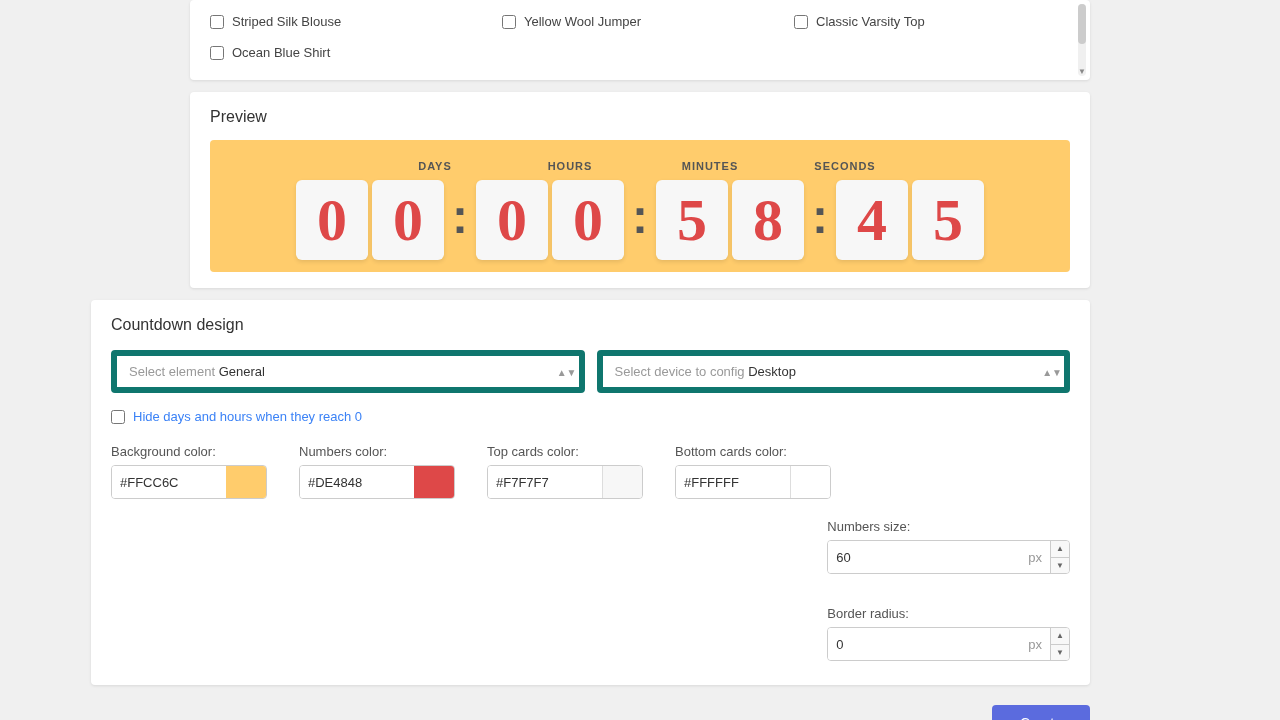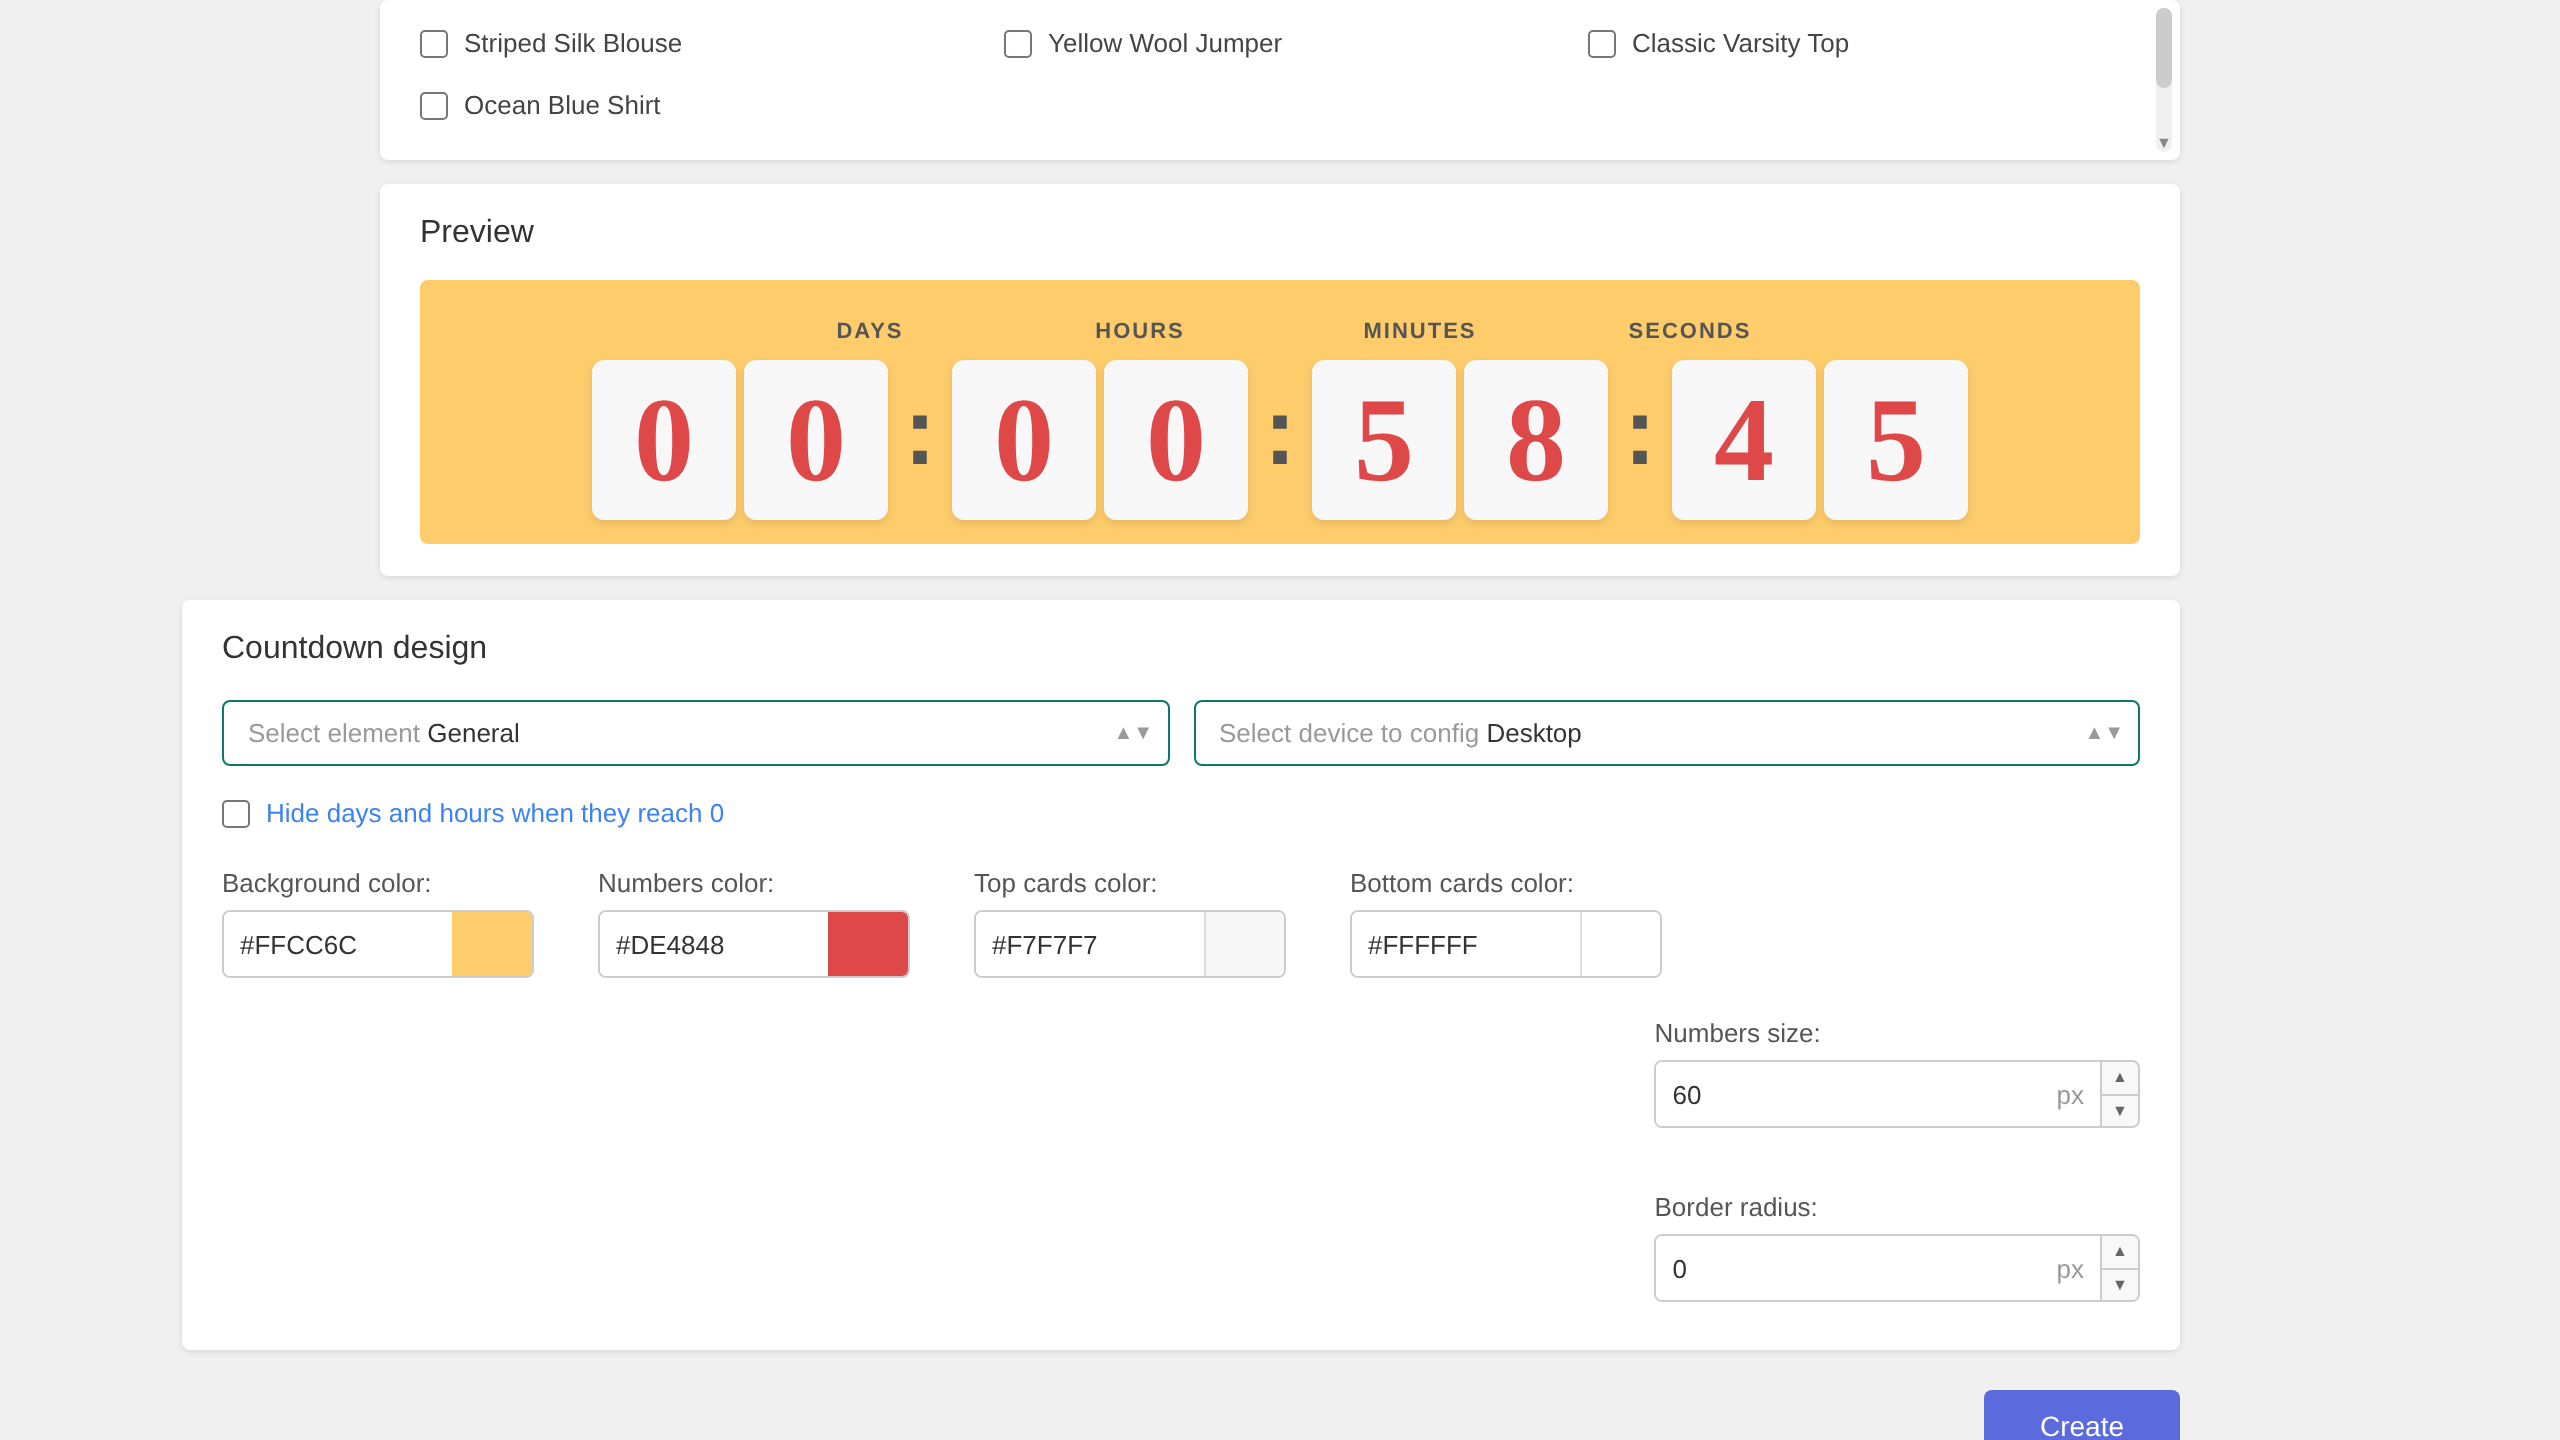--- a/index.html
+++ b/index.html
@@ -364,21 +364,21 @@
       padding: 10px 28px;
       font-size: 14px;
       font-weight: 500;
       cursor: pointer;
     }
 
     
     .fake-select {
       width: 100%;
       padding: 8px 30px 8px 12px;
-      border: 1px solid #0f766e;
+      border: 6px solid #0f766e;
       border-radius: 4px;
       background: #fff;
       font-size: 13px;
       color: #333;
       cursor: pointer;
       position: relative;
       display: flex;
       align-items: center;
       user-select: none;
     }

